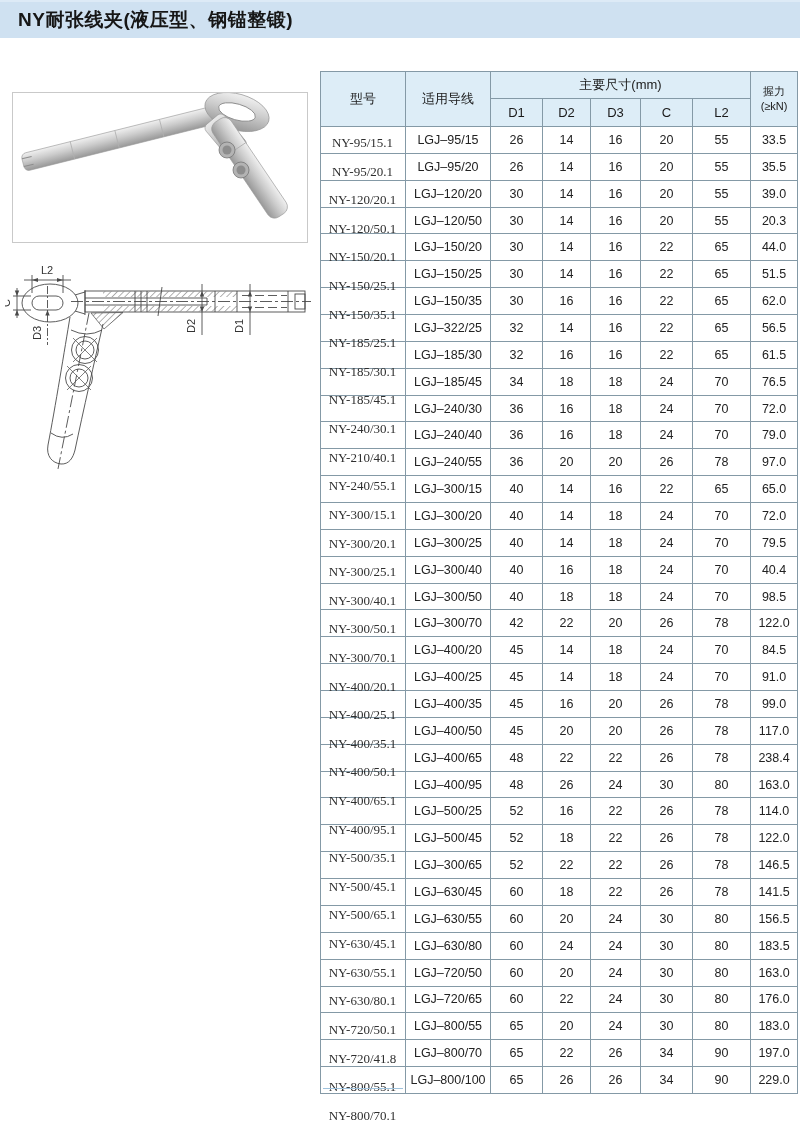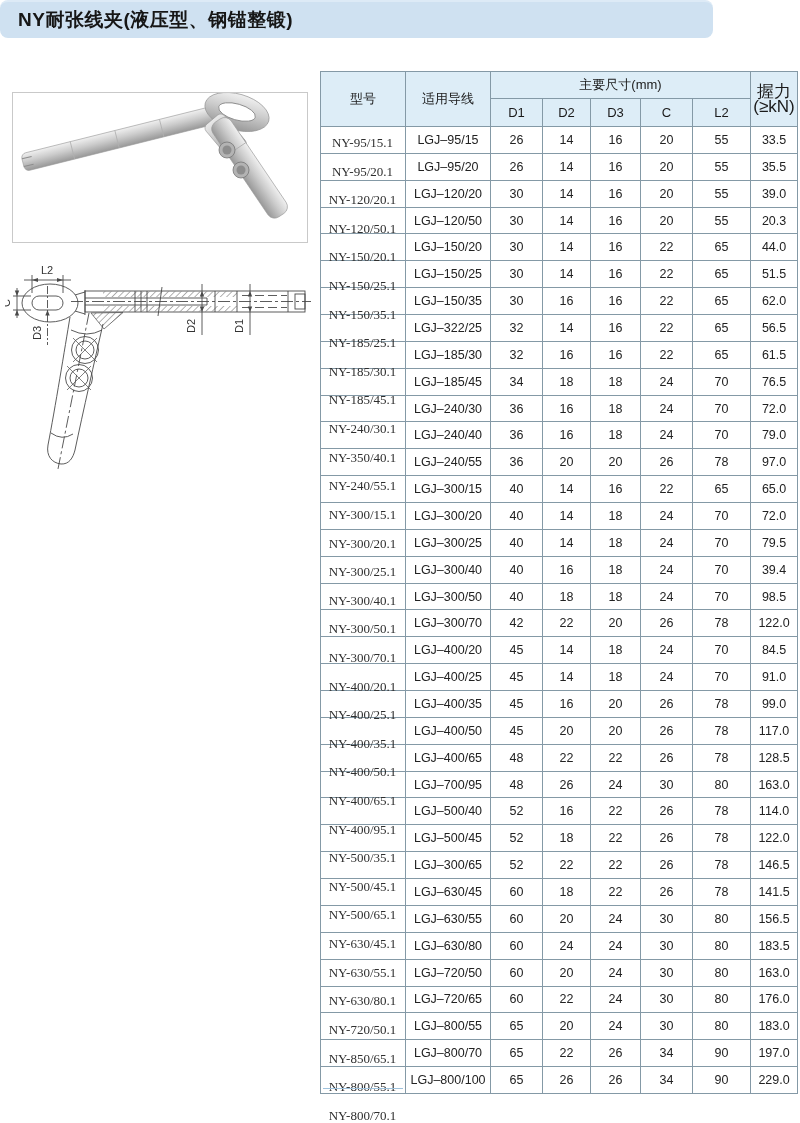--- a/index.html
+++ b/index.html
@@ -3,26 +3,25 @@
 <meta charset="utf-8">
 <style>
   html,body { margin:0; padding:0; }
   body {
     width:800px; height:1123px; position:relative; overflow:hidden;
     background:#ffffff;
     font-family:"Liberation Sans", sans-serif;
   }
   
   .title-bar {
-    position:absolute; left:0; top:0; width:713px; height:38px;
+    position:absolute; left:0; top:0; width:800px; height:38px;
     background:#cfe1f1;
     display:flex; align-items:center;
     box-sizing:border-box; padding-left:18px;
     border-top:2px solid #ddeaf6;
-    border-radius:8px;
   }
   .title-bar .title {
     font-size:19px; font-weight:bold; color:#161616; letter-spacing:0.5px;
   }
   
   .photo-box {
     position:absolute; left:12px; top:92px; width:294px; height:149px;
     border:1px solid #c9c9c9; background:#fff;
   }
   
@@ -40,21 +39,21 @@
     padding:0; margin:0;
     font-size:12.5px; color:#222;
     overflow:hidden; white-space:nowrap;
   }
   table.spec thead th {
     background:#ddedf7; font-weight:normal; font-size:13px; color:#1a1a1a;
   }
   table.spec thead tr.h1 { height:27px; }
   table.spec thead tr.h2 { height:28px; }
   table.spec tbody td { height:25.86px; }
-  .grip-head { font-size:17px; line-height:15px; }
+  .grip-head { font-size:11px; line-height:15px; }
   
   .model-overlay {
     position:absolute; left:320px; top:129px; width:85px; z-index:5;
     text-align:center;
     font-family:"Liberation Serif", serif;
     font-size:13px; color:#2e2e2e;
   }
   .model-overlay .m {
     position:relative; height:28.62px; line-height:28.62px;
   }
@@ -387,21 +386,21 @@
         <td>79.5</td>
       </tr>
       <tr>
         <td></td>
         <td>LGJ–300/40</td>
         <td>40</td>
         <td>16</td>
         <td>18</td>
         <td>24</td>
         <td>70</td>
-        <td>39.4</td>
+        <td>40.4</td>
       </tr>
       <tr>
         <td></td>
         <td>LGJ–300/50</td>
         <td>40</td>
         <td>18</td>
         <td>18</td>
         <td>24</td>
         <td>70</td>
         <td>98.5</td>
@@ -457,35 +456,35 @@
         <td>117.0</td>
       </tr>
       <tr>
         <td></td>
         <td>LGJ–400/65</td>
         <td>48</td>
         <td>22</td>
         <td>22</td>
         <td>26</td>
         <td>78</td>
-        <td>128.5</td>
-      </tr>
-      <tr>
-        <td></td>
-        <td>LGJ–700/95</td>
+        <td>238.4</td>
+      </tr>
+      <tr>
+        <td></td>
+        <td>LGJ–400/95</td>
         <td>48</td>
         <td>26</td>
         <td>24</td>
         <td>30</td>
         <td>80</td>
         <td>163.0</td>
       </tr>
       <tr>
         <td></td>
-        <td>LGJ–500/40</td>
+        <td>LGJ–500/25</td>
         <td>52</td>
         <td>16</td>
         <td>22</td>
         <td>26</td>
         <td>78</td>
         <td>114.0</td>
       </tr>
       <tr>
         <td></td>
         <td>LGJ–500/45</td>
@@ -594,37 +593,37 @@
     <div class="m">NY-95/20.1</div>
     <div class="m">NY-120/20.1</div>
     <div class="m">NY-120/50.1</div>
     <div class="m">NY-150/20.1</div>
     <div class="m">NY-150/25.1</div>
     <div class="m">NY-150/35.1</div>
     <div class="m">NY-185/25.1</div>
     <div class="m">NY-185/30.1</div>
     <div class="m">NY-185/45.1</div>
     <div class="m">NY-240/30.1</div>
-    <div class="m">NY-350/40.1</div>
+    <div class="m">NY-210/40.1</div>
     <div class="m">NY-240/55.1</div>
     <div class="m">NY-300/15.1</div>
     <div class="m">NY-300/20.1</div>
     <div class="m">NY-300/25.1</div>
     <div class="m">NY-300/40.1</div>
     <div class="m">NY-300/50.1</div>
     <div class="m">NY-300/70.1</div>
     <div class="m">NY-400/20.1</div>
     <div class="m">NY-400/25.1</div>
     <div class="m">NY-400/35.1</div>
     <div class="m">NY-400/50.1</div>
     <div class="m">NY-400/65.1</div>
     <div class="m">NY-400/95.1</div>
     <div class="m">NY-500/35.1</div>
     <div class="m">NY-500/45.1</div>
     <div class="m">NY-500/65.1</div>
     <div class="m">NY-630/45.1</div>
     <div class="m">NY-630/55.1</div>
     <div class="m">NY-630/80.1</div>
     <div class="m">NY-720/50.1</div>
-    <div class="m">NY-850/65.1</div>
+    <div class="m">NY-720/41.8</div>
     <div class="m underlined">NY-800/55.1</div>
     <div class="m">NY-800/70.1</div>
   </div>
 
 </body></html>

